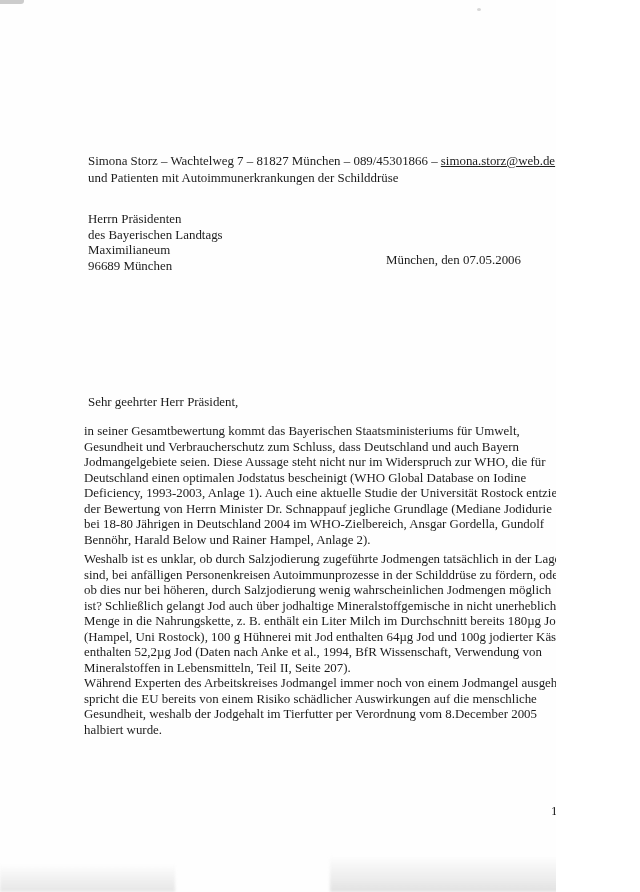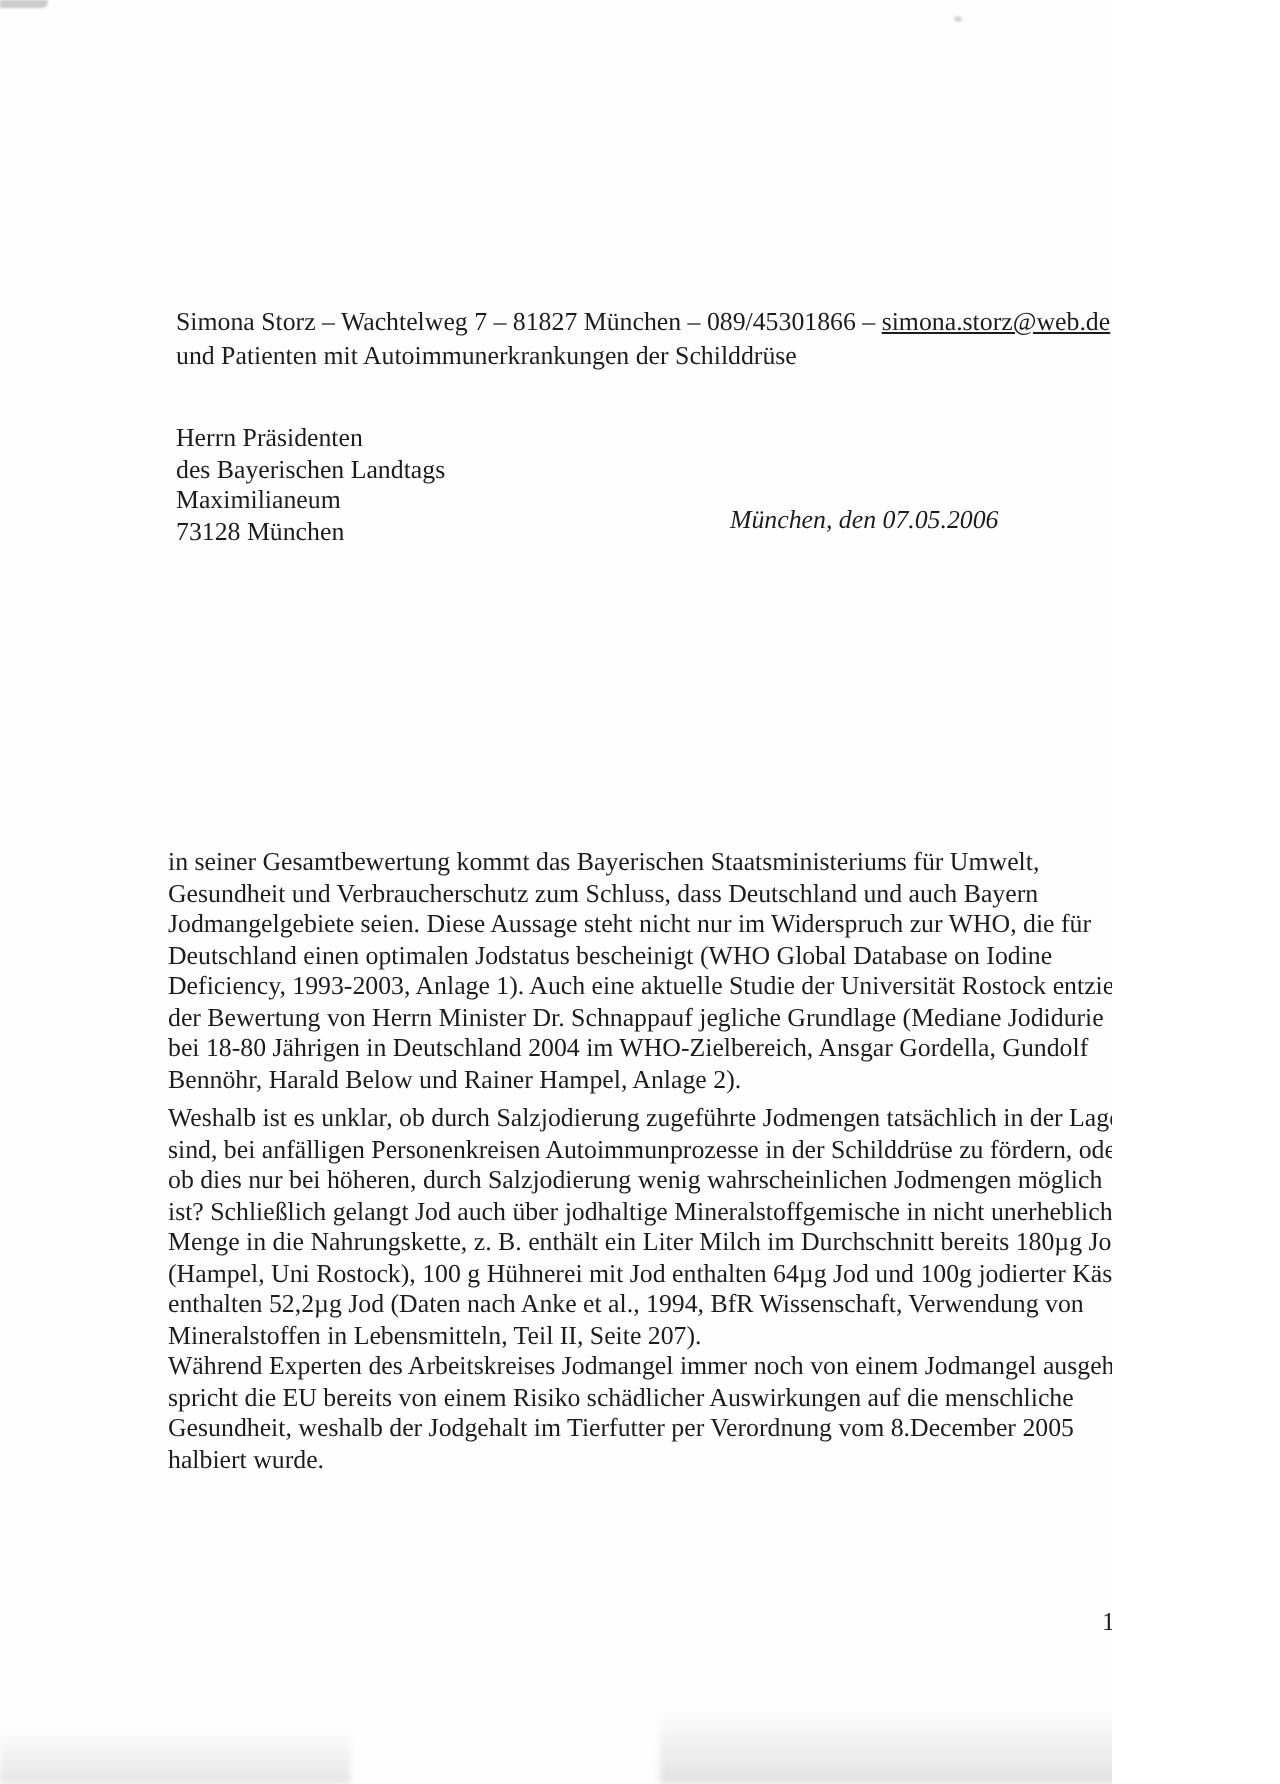--- a/index.html
+++ b/index.html
@@ -13,21 +13,21 @@
     color: #1c1c1c;
     font-size: 12.9px;
     overflow: hidden;
   }
   .abs { position: absolute; white-space: pre; line-height: 15.5px; }
 
   .sender-header { top: 153px; left: 88px; line-height: 17.2px; }
   .sender-email { text-decoration: underline; }
 
   .recipient { top: 212px; left: 88px; white-space: pre-line; }
-  .dateline  { top: 253px; left: 365px; font-style: italic; }
+  .dateline  { top: 253px; left: 386px; }
 
   .subject   { top: 310px; left: 88px; white-space: pre-line; line-height: 15.6px; }
   .salutation{ top: 395px; left: 88px; }
 
   .para      { left: 84px; white-space: pre; line-height: 15.55px; }
   .para-1    { top: 424px; }
   .para-2    { top: 552px; }
   .para-3    { top: 676px; }
 
   .page-number { top: 804px; left: 551px; }
@@ -71,25 +71,26 @@
 <body>
 
 <div class="page">
 
   <div class="abs sender-header"><span>Simona Storz – Wachtelweg 7 – 81827 München – 089/45301866 – </span><span class="sender-email">simona.storz@web.de</span>
 <span>und Patienten mit Autoimmunerkrankungen der Schilddrüse</span></div>
 
   <div class="abs recipient">Herrn Präsidenten
 des Bayerischen Landtags
 Maximilianeum
-73128 München</div>
+96689 München</div>
 
   <div class="abs dateline">München, den 07.05.2006</div>
 
 
+  <div class="abs salutation">Sehr geehrter Herr Präsident,</div>
 
   <div class="abs para para-1">in seiner Gesamtbewertung kommt das Bayerischen Staatsministeriums für Umwelt,
 Gesundheit und Verbraucherschutz zum Schluss, dass Deutschland und auch Bayern
 Jodmangelgebiete seien. Diese Aussage steht nicht nur im Widerspruch zur WHO, die für
 Deutschland einen optimalen Jodstatus bescheinigt (WHO Global Database on Iodine
 Deficiency, 1993-2003, Anlage 1). Auch eine aktuelle Studie der Universität Rostock entzieht
 der Bewertung von Herrn Minister Dr. Schnappauf jegliche Grundlage (Mediane Jodidurie
 bei 18-80 Jährigen in Deutschland 2004 im WHO-Zielbereich, Ansgar Gordella, Gundolf
 Bennöhr, Harald Below und Rainer Hampel, Anlage 2).</div>
 

